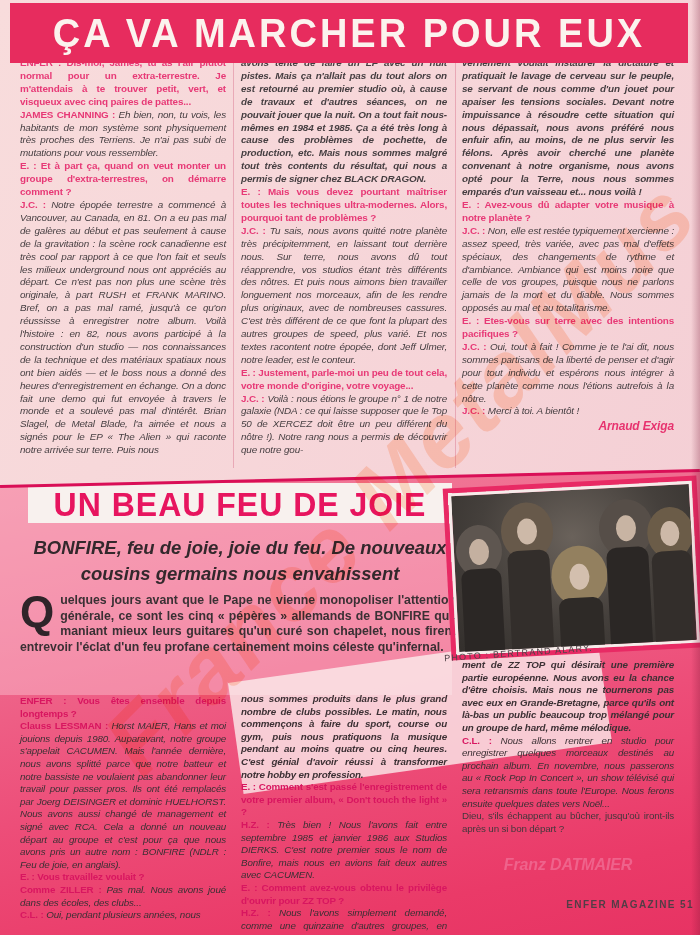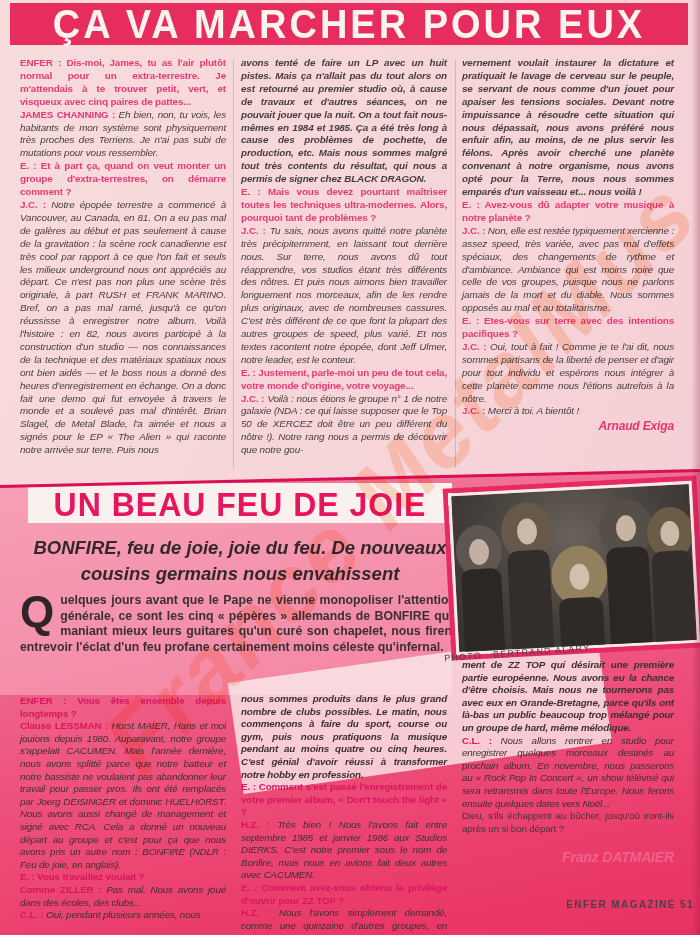--- a/index.html
+++ b/index.html
@@ -6,21 +6,21 @@
   body{
     position:relative;
     width:700px;height:935px;
     overflow:hidden;
     background:linear-gradient(115deg,#f8dcdc 0%,#f6d4d8 55%,#f3ccd3 100%);
     font-family:"Liberation Sans", sans-serif;
     -webkit-font-smoothing:antialiased;
   }
   
   .banner{
-    position:absolute;left:10px;top:3px;width:678px;height:42px;
+    position:absolute;left:10px;top:3px;width:678px;height:60px;
     background:#e72c5e;display:flex;align-items:center;justify-content:center;
     z-index:2;
   }
   .banner .t{
     color:#fbf3ee;font-size:38px;font-weight:900;letter-spacing:3px;
     transform:scaleY(1.08);white-space:nowrap;
   }
   
   .vrule{position:absolute;top:60px;height:408px;width:1px;background:rgba(216,112,140,.45);z-index:1;}
   #vr1{left:233px;} #vr2{left:455px;}
@@ -33,21 +33,21 @@
   #tcol1{left:20px;top:57px;}
   #tcol2{left:241px;top:57px;}
   #tcol3{left:462px;top:57px;width:212px;}
   .para{margin:0;}
   .kind-q{color:#e73976;font-weight:bold;font-style:normal;}
   .kind-a{color:#453e41;font-style:italic;}
   .kind-cont{color:#453e41;font-style:italic;font-weight:bold;}
   .kind-plain{color:#44373c;font-style:normal;margin-top:0;}
   .para .lbl{color:#e73976;font-weight:bold;font-style:normal;}
   .kind-sig{text-align:right;color:#e7336f;font-weight:bold;font-style:italic;font-size:12px;margin-top:2px;}
-  .kind-sig2{text-align:right;color:#f06a92;font-weight:bold;font-style:italic;font-size:14px;margin-top:16px;opacity:.85;}
+  .kind-sig2{text-align:center;color:#f06a92;font-weight:bold;font-style:italic;font-size:16px;margin-top:24px;opacity:.85;}
   
   .bsection{
     position:absolute;left:0;top:471px;width:700px;height:464px;z-index:10;
     clip-path:polygon(0 16px,100% 0,100% 100%,0 100%);
     background:linear-gradient(168deg,#f2819c 0%,#ef6d90 25%,#ed4e79 58%,#ea3a68 85%,#e73363 100%);
   }
   .edgeline{
     position:absolute;left:0;top:485px;width:700px;height:3px;background:#d90f57;
     transform:rotate(-1.3deg);transform-origin:left top;z-index:11;
   }

